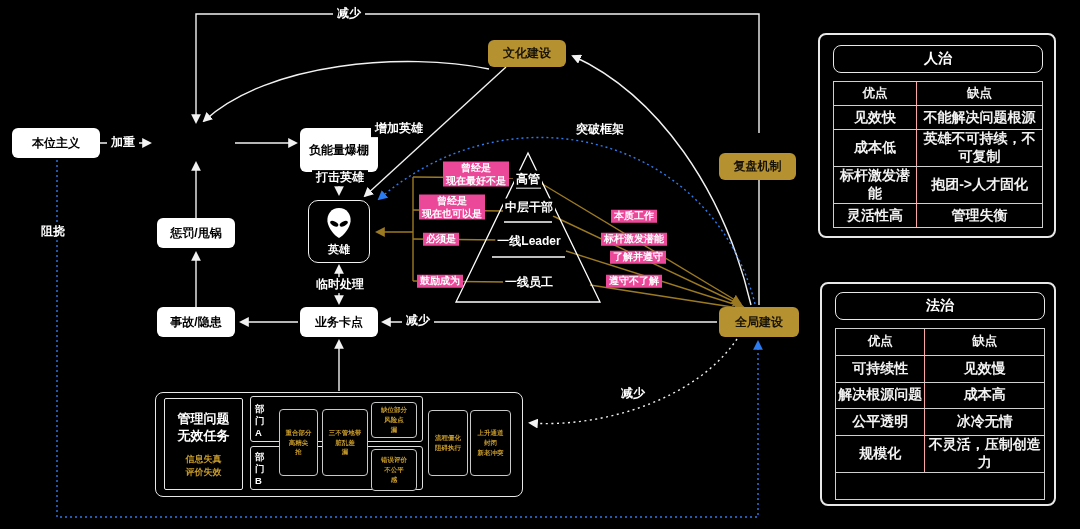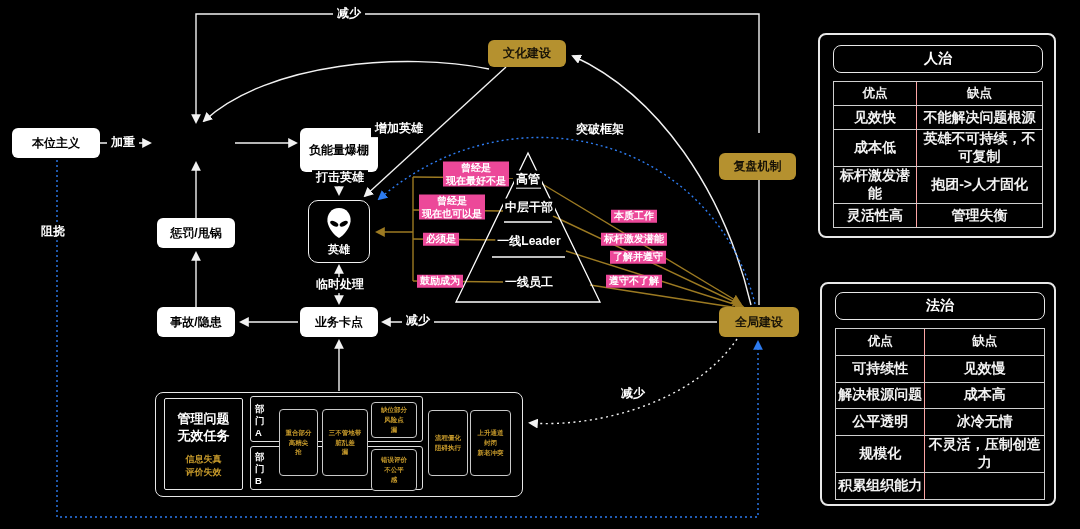--- a/index.html
+++ b/index.html
@@ -239,18 +239,17 @@
       </div>
       <div class="prow">
         <div class="pcell c1" style="width:43%">公平透明</div>
         <div class="pcell" style="flex:1">冰冷无情</div>
       </div>
       <div class="prow">
         <div class="pcell c1" style="width:43%">规模化</div>
         <div class="pcell" style="flex:1">不灵活，压制创造力</div>
       </div>
       <div class="prow">
-        <div class="pcell c1" style="width:43%">积累组织能力</div>
       </div>
     </div>
   </div>
 
 </div>
 
 </body></html>

